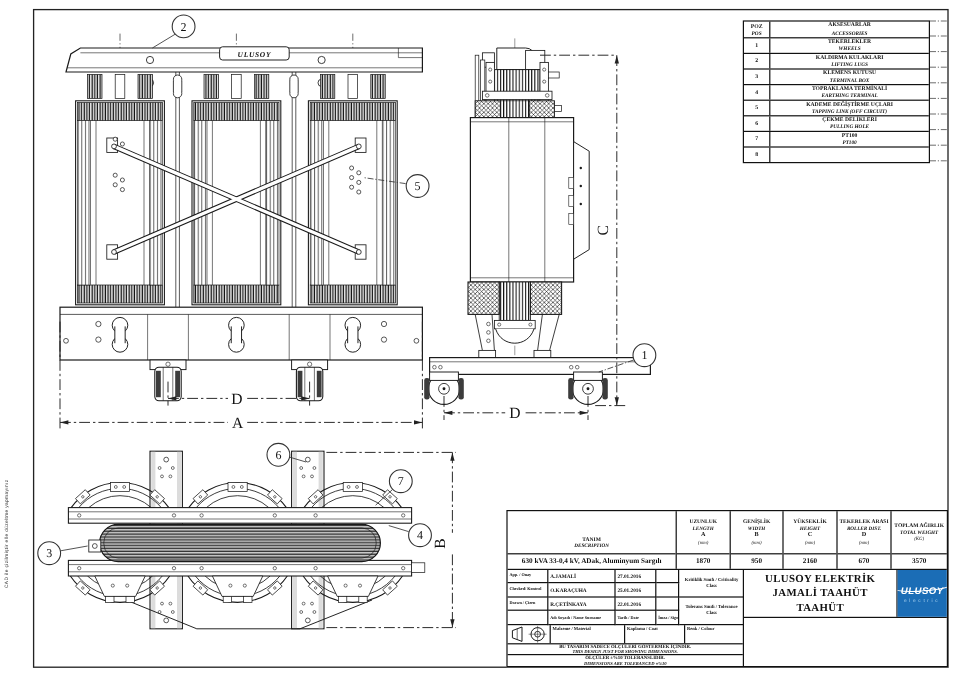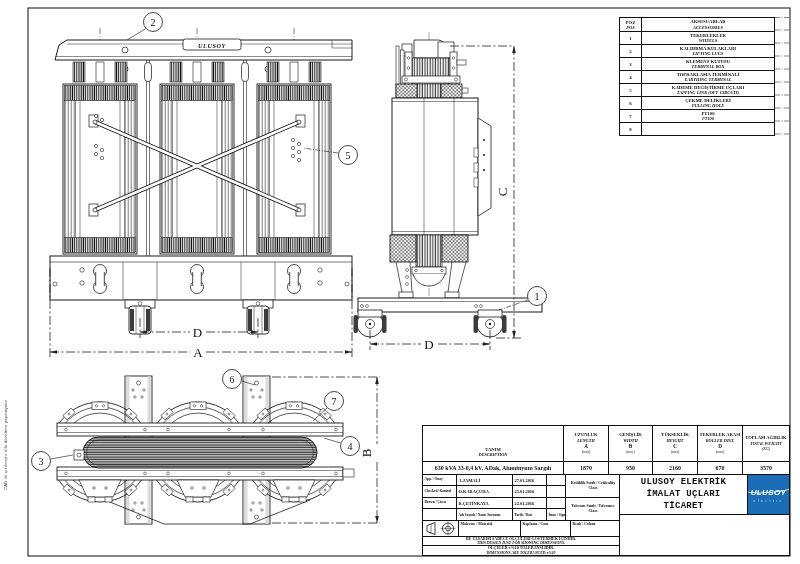--- a/index.html
+++ b/index.html
@@ -55,21 +55,21 @@
   .mat{width:62px}.coat{width:50px}.ren{flex:1}
   .notes{flex:1;display:flex;flex-direction:column;}
   .ncell{flex:1;border-bottom:1px solid #111;display:flex;flex-direction:column;align-items:center;justify-content:center;
     font-size:4px;line-height:4.3px;font-weight:bold;text-align:center;white-space:nowrap;overflow:hidden;}
   .ncell:last-child{border-bottom:none;}
   .ncell .it{font-style:italic;text-decoration:underline;font-size:3.8px;}
 
   .tright{flex:1;display:flex;flex-direction:column;}
   .comprow{height:40px;display:flex;border-bottom:1px solid #111;}
   .company{width:128px;border-right:1px solid #111;display:flex;flex-direction:column;align-items:center;justify-content:center;
-    font-weight:bold;font-size:9px;line-height:12px;letter-spacing:.3px;text-align:right;font-family:Liberation Mono, monospace;}
+    font-weight:bold;font-size:9px;line-height:12px;letter-spacing:.3px;text-align:right;}
   .logo{flex:1;background:#1b6db6;position:relative;overflow:hidden;display:flex;flex-direction:column;
     align-items:center;justify-content:center;}
   .logo .sw{position:absolute;left:-22%;top:2px;width:150%;height:16px;border-bottom:1.4px solid #fff;border-radius:50%;transform:rotate(-5deg);}
   .logo .lt{font-family:"Liberation Sans",sans-serif;font-weight:bold;font-style:italic;font-size:8px;color:#fff;letter-spacing:.4px;margin-top:3px;}
   .logo .ls{font-family:"Liberation Sans",sans-serif;font-size:4px;color:#a9d3f1;letter-spacing:2.2px;margin-top:1px;}
   .botrow{flex:1;display:flex;}
   .assembly{width:136px;border-right:1px solid #111;padding:1px 2px;}
   .alabel{font-weight:bold;font-size:3.7px;border-bottom:.5px solid #111;padding-bottom:1px;}
   .aline{font-weight:bold;font-size:4.2px;margin-top:2px;white-space:nowrap;overflow:hidden;}
   .a4cell{flex:1;display:flex;align-items:center;justify-content:center;font-family:"Liberation Sans",sans-serif;font-size:11px;color:#222;}
@@ -664,22 +664,22 @@
             <div>ÖLÇÜLER ±%10 TOLERANSLIDIR.</div>
             <div class="it">DIMENSIONS ARE TOLERANCED ±%10</div>
           </div>
         </div>
       </div>
 
       <div class="tright">
         <div class="comprow">
           <div class="company">
             <div>ULUSOY ELEKTRİK</div>
-            <div>İMALAT UÇLARI</div>
-            <div>TİCARET</div>
+            <div>JAMALİ TAAHÜT</div>
+            <div>TAAHÜT</div>
           </div>
           <div class="logo">
             <div class="sw"></div>
             <div class="lt">ULUSOY</div>
             <div class="ls">electric</div>
           </div>
         </div>
       </div>
     </div>
   </div>

